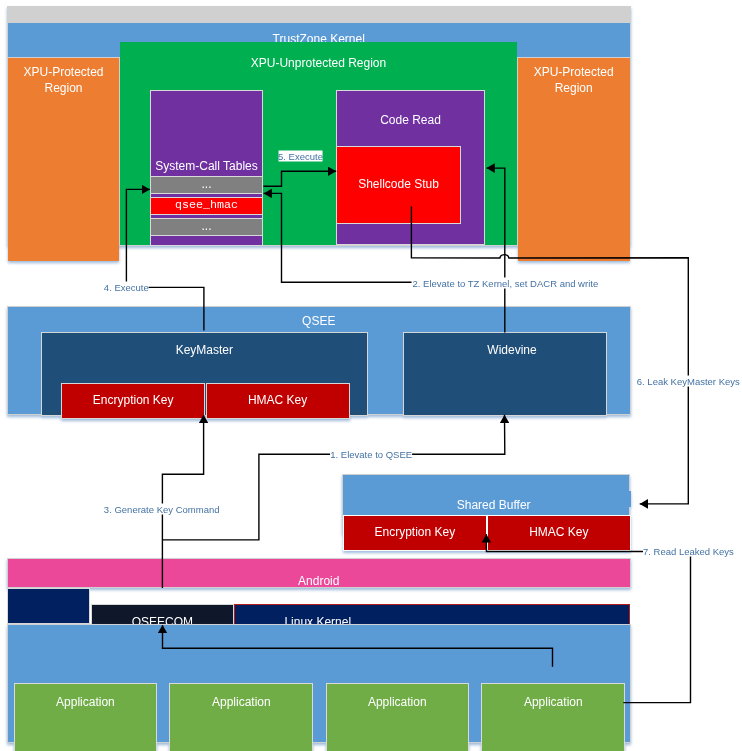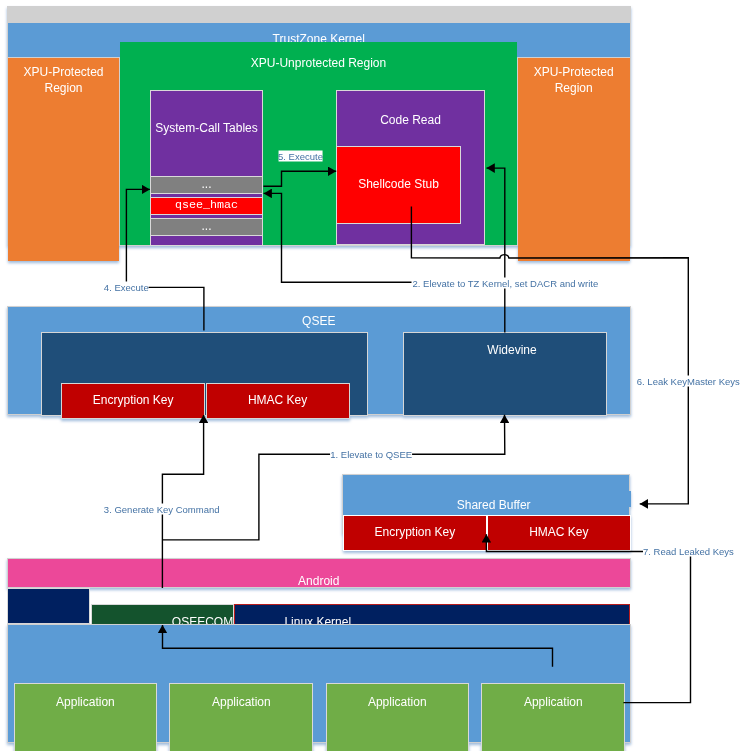--- a/index.html
+++ b/index.html
@@ -23,21 +23,21 @@
   #tz-title-bar{left:0.7px;top:0.7px;width:622.1px;height:34.6px;background:#5B9BD5;}
   #xpu-left{left:0.7px;top:36.3px;width:111.7px;height:202.6px;background:#ED7D31;
             align-items:flex-start;padding-top:6.6px;}
   #xpu-mid{left:113.4px;top:36.3px;width:396.2px;height:202.6px;background:#00B050;}
   #xpu-right{left:510.6px;top:36.3px;width:112.2px;height:202.6px;background:#ED7D31;
              align-items:flex-start;padding-top:6.6px;}
   #xpu-mid-label{position:absolute;left:0;right:0;top:13.8px;text-align:center;}
 
   
   #sct{left:143px;top:84px;width:113px;height:156px;background:#7030A0;border:1px solid #d9d9d9;box-sizing:border-box;}
-  #sct-head{left:0;top:0;width:111px;height:68px;background:transparent;align-items:flex-start;padding-top:14px;}
+  #sct-head{left:0;top:0;width:111px;height:68px;background:transparent;align-items:flex-end;padding-top:14px;}
   .sct-row{left:-1px;width:113px;border:1px solid #d9d9d9;box-sizing:border-box;}
   .gray{background:#808080;}
   .red{background:#FF0000;}
   #sct-r1{top:68.6px;height:18.8px;}
   #sct-r2{top:89.8px;height:18.6px;}
   #sct-r3{top:110.5px;height:18.8px;}
 
   
   #cc{left:329px;top:84px;width:149px;height:155px;background:#7030A0;border:1px solid #d9d9d9;box-sizing:border-box;}
   #cc-head{left:0;top:0;width:147px;height:38px;background:transparent;
@@ -58,22 +58,22 @@
   #shbuf{left:342.4px;top:474.1px;width:287.8px;height:60.1px;background:#5B9BD5;border:0.7px solid #d0d0d0;box-sizing:border-box;}
   #sb-head{left:0;top:0;width:287.6px;height:16px;background:#5B9BD5;
            align-items:flex-start;padding-top:6.9px;padding-left:13px;}
   #sb-k1{left:-0.7px;top:24px;width:144.3px;height:35.8px;background:#C00000;border:1px solid #ffffff;box-sizing:border-box;}
   #sb-k2{left:143.6px;top:24px;width:143.8px;height:35.8px;background:#C00000;border:1px solid #ffffff;box-sizing:border-box;}
 
   
   #android-top{left:7px;top:558.4px;width:623.5px;height:29.8px;background:#ec4899;border:0.7px solid #d0d0d0;box-sizing:border-box;}
   #android-title{position:absolute;left:0;right:0;top:14.7px;text-align:center;}
   #and-k0{left:6.9px;top:588.2px;width:83.6px;height:36.3px;background:#002060;border:1px solid #d9d9d9;box-sizing:border-box;}
-  #and-k1{left:90.5px;top:588.2px;width:143.7px;height:36.3px;background:#14532d;border:1px solid #d9d9d9;box-sizing:border-box;
-          align-items:flex-start;padding-top:10.3px;justify-content:flex-end;}
+  #and-k1{left:90.5px;top:588.2px;width:143.7px;height:36.3px;background:#0f172a;border:1px solid #d9d9d9;box-sizing:border-box;
+          align-items:flex-start;padding-top:10.3px;}
   #and-k2{left:234.2px;top:588.2px;width:396.3px;height:48px;background:#002060;border:1px solid #b91c1c;box-sizing:border-box;}
   #and-k2{position:absolute;}
   #and-k2 .wtxt{position:absolute;left:49.2px;top:10.3px;}
   #apps-panel{left:7px;top:623.9px;width:623.5px;height:119.5px;background:#5B9BD5;border:0.7px solid #d0d0d0;box-sizing:border-box;}
   .app{background:#70AD47;border:1px solid #d9d9d9;box-sizing:border-box;top:42.4px;height:71.5px;
        align-items:flex-start;padding-top:11.1px;}
   #app0{left:5.6px;width:143.6px;}
   #app1{left:161.4px;width:143.9px;}
   #app2{left:317.7px;width:143.2px;}
   #app3{left:473.3px;width:144px;}
@@ -130,20 +130,21 @@
       </div>
       <div class="box ctr" id="cc-shell">
         <span class="wtxt">Shellcode Stub</span>
       </div>
     </div>
   </div>
 
   <div class="box shadow" id="qsee">
     <span class="wtxt" id="qsee-title">QSEE</span>
     <div class="box" id="keymaster">
+      <span class="wtxt" id="km-title">KeyMaster</span>
       <div class="box ctr" id="km-k1">
         <span class="wtxt">Encryption Key</span>
       </div>
       <div class="box ctr" id="km-k2">
         <span class="wtxt">HMAC Key</span>
       </div>
     </div>
     <div class="box" id="widevine">
       <span class="wtxt" id="wv-title">Widevine</span>
     </div>

